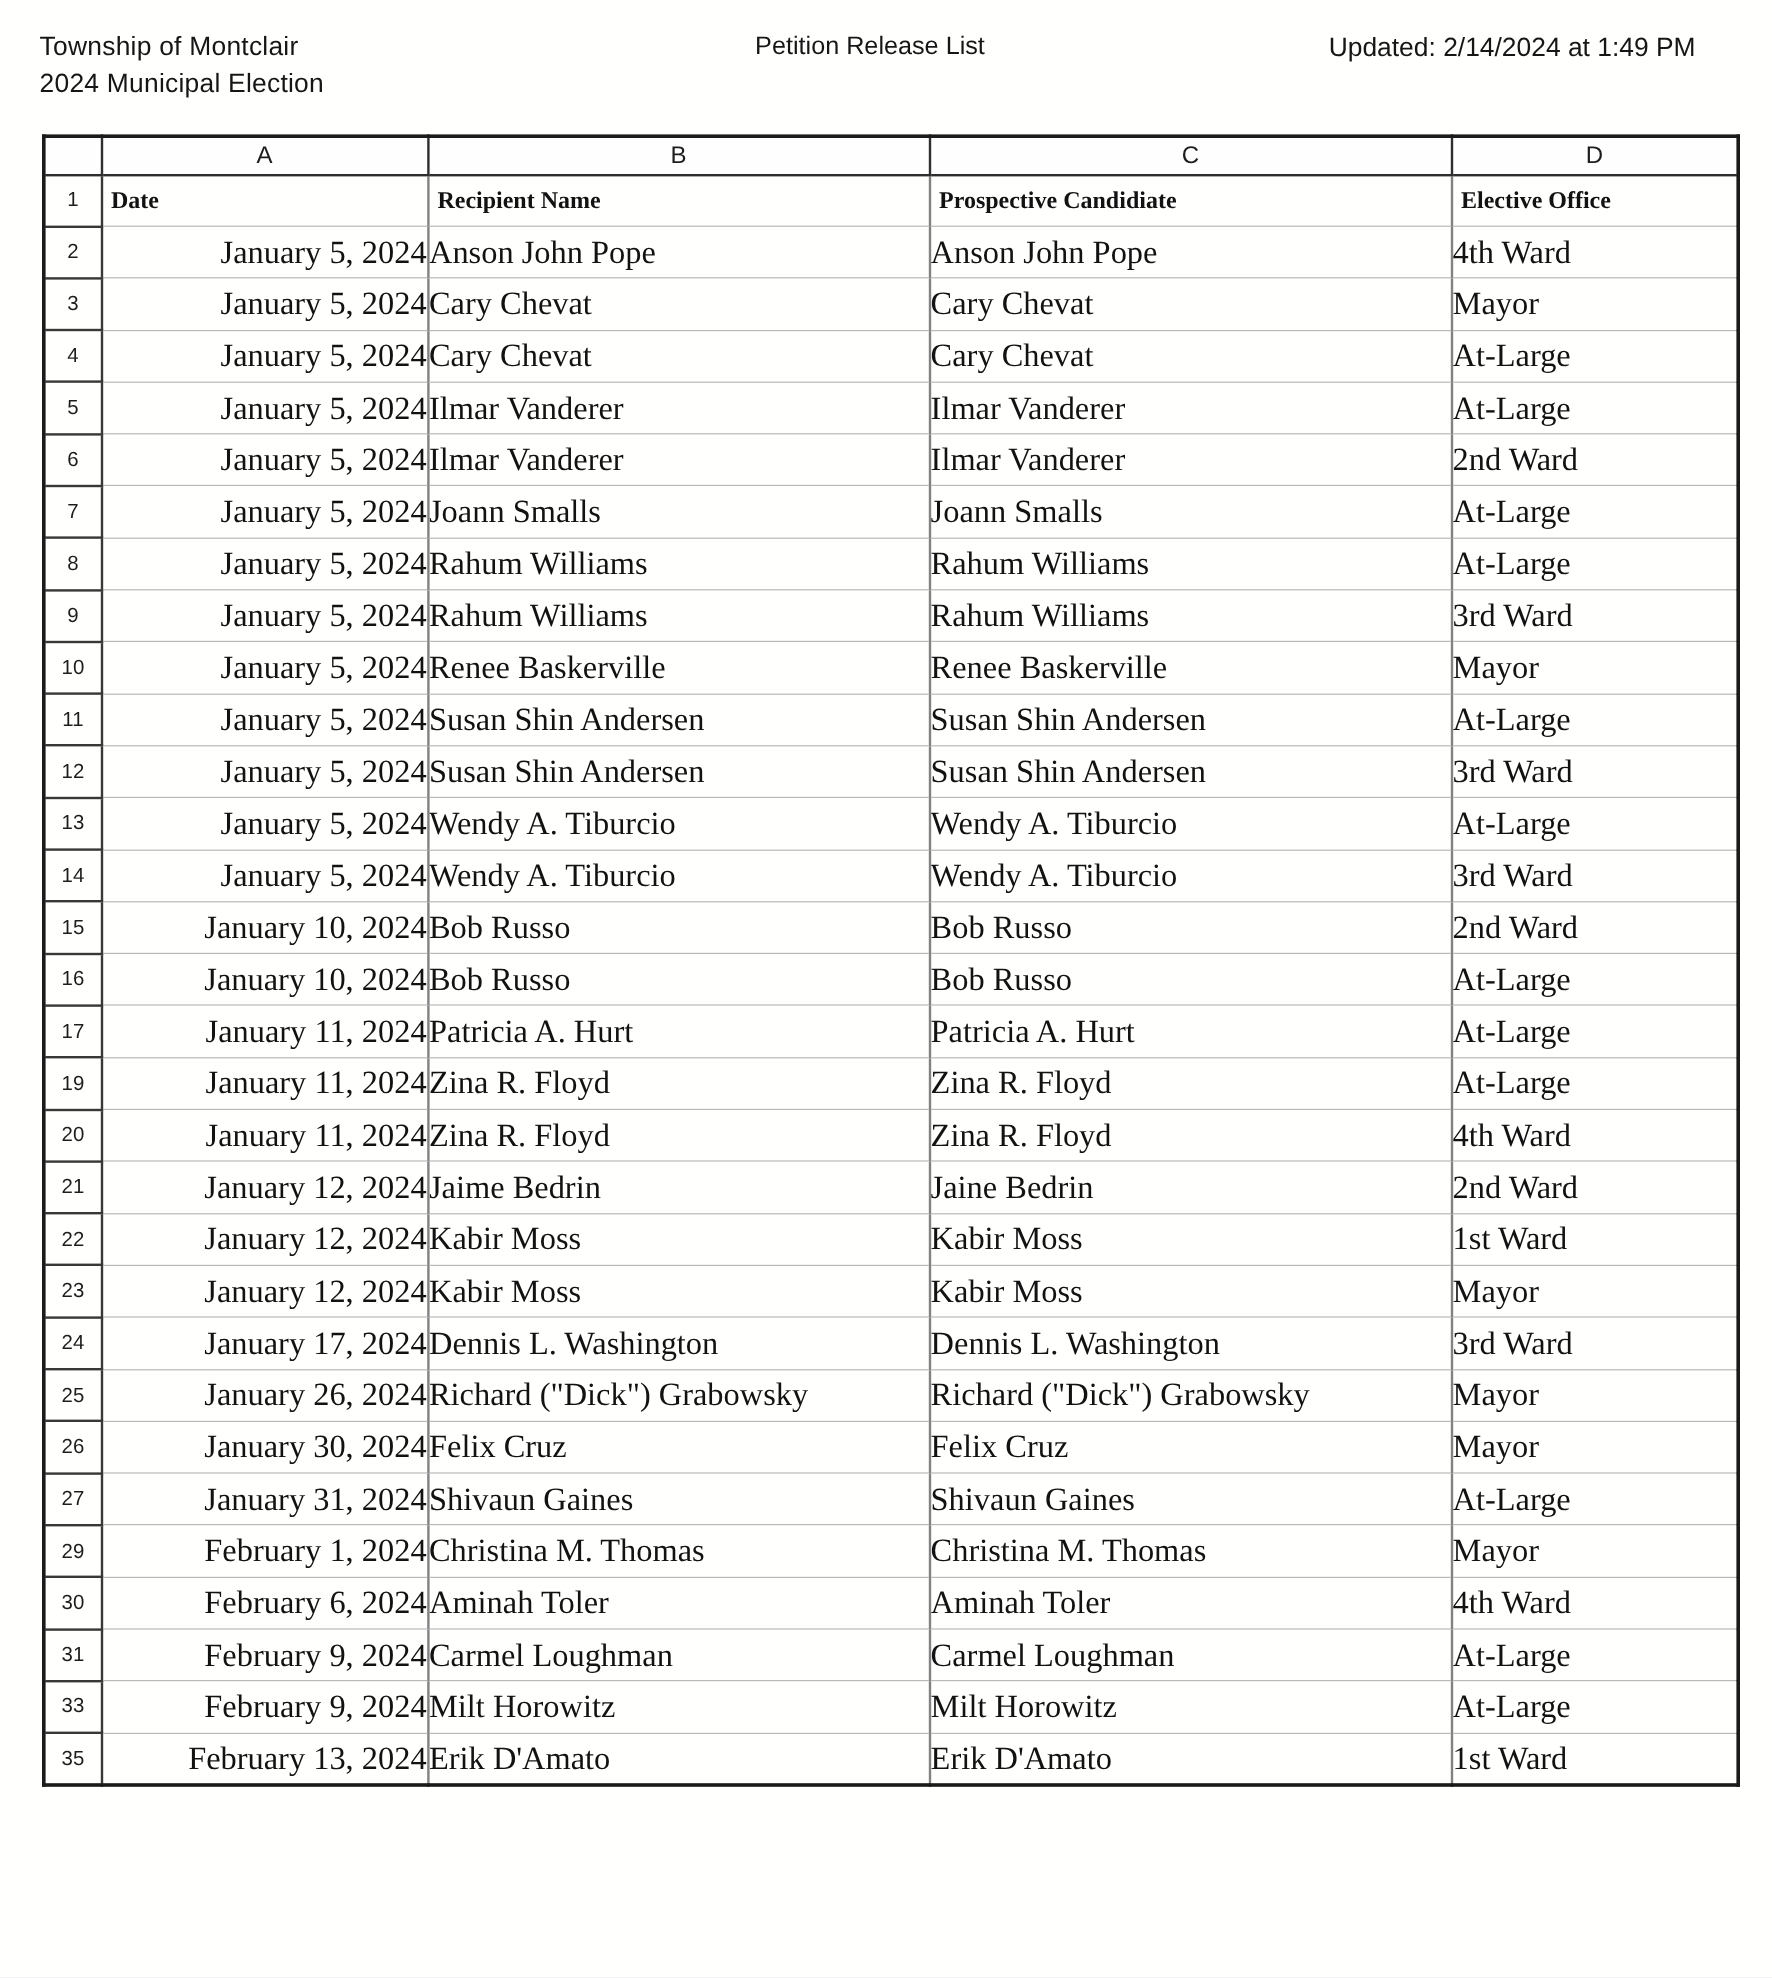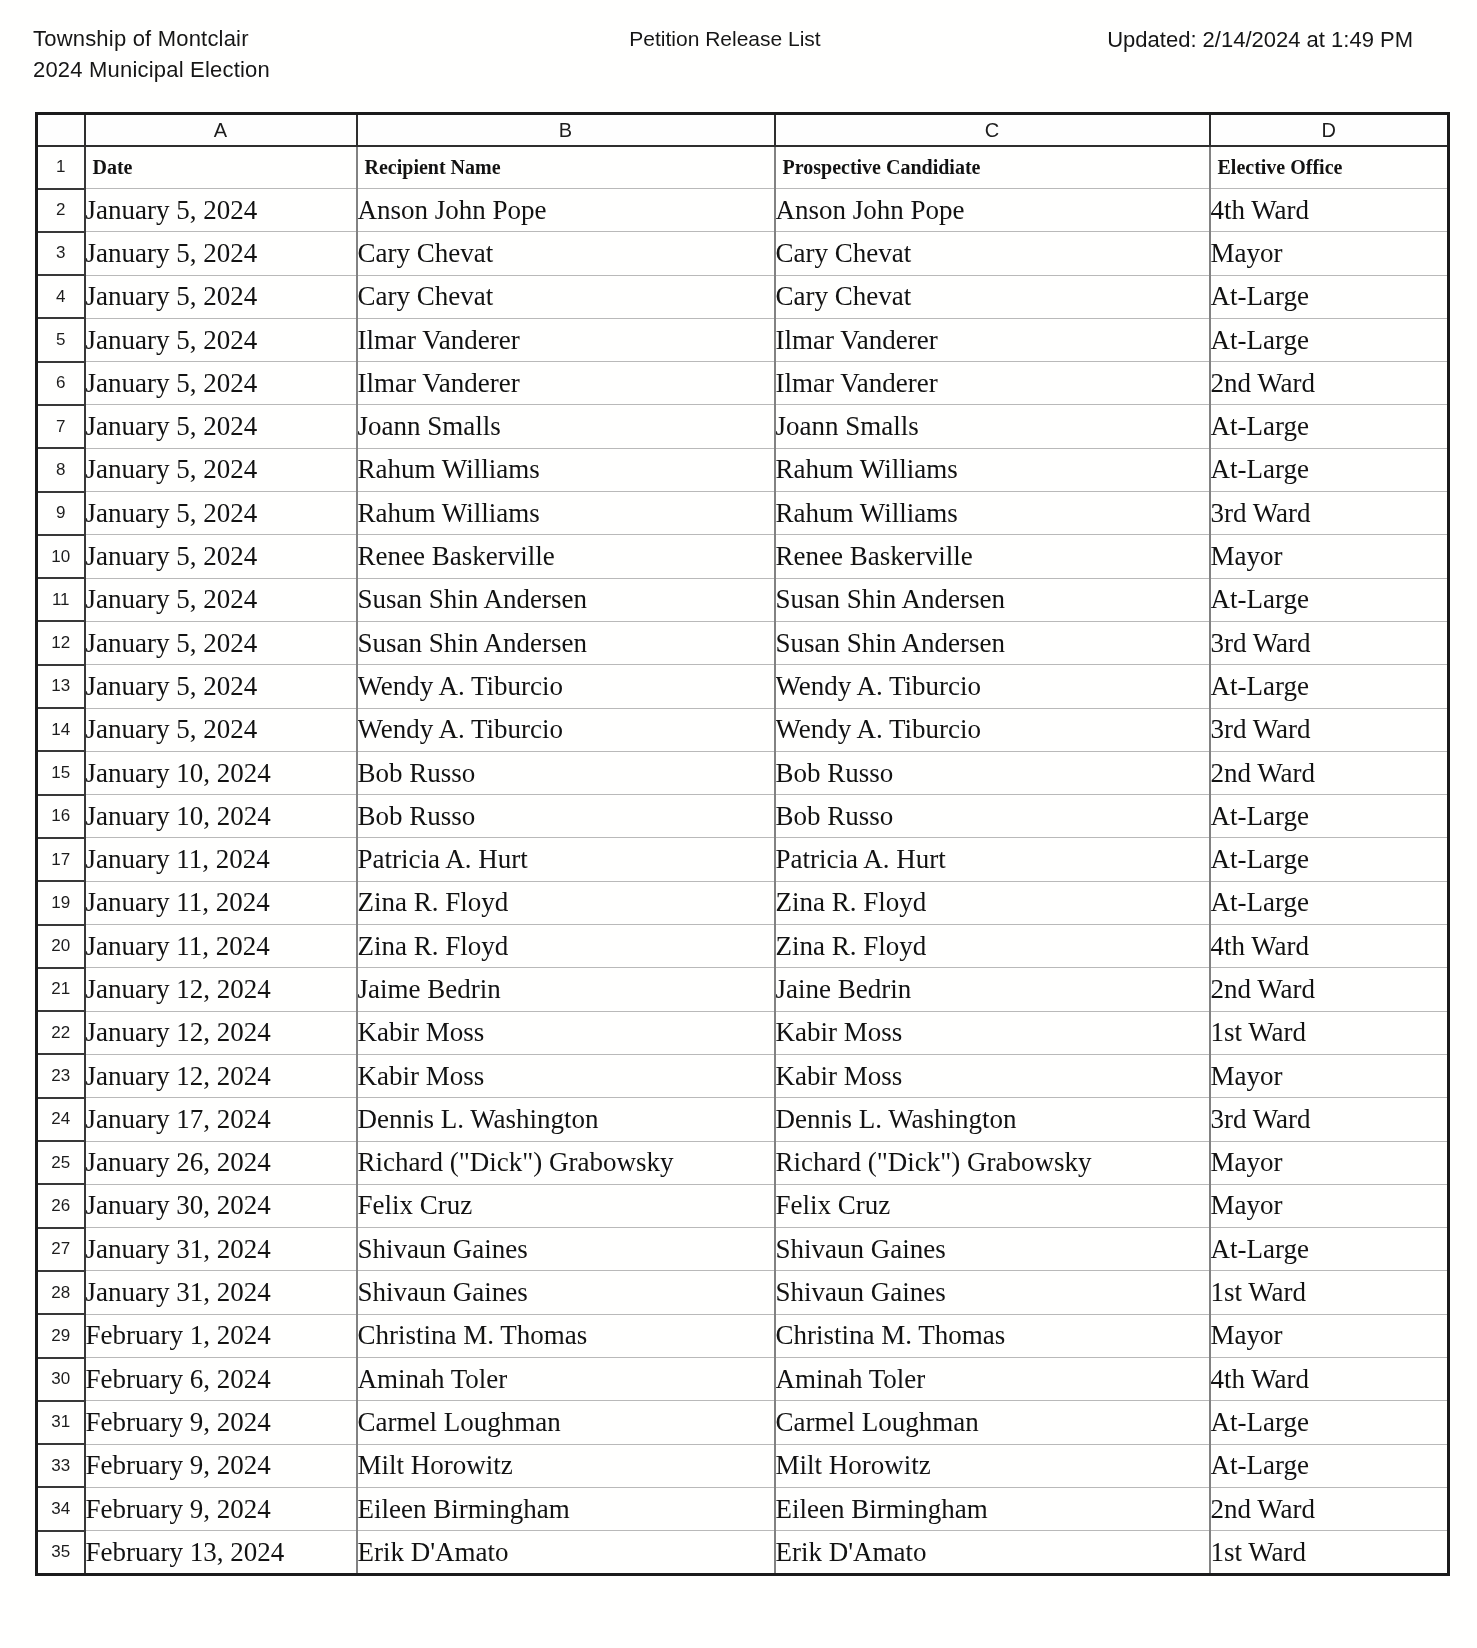--- a/index.html
+++ b/index.html
@@ -67,21 +67,21 @@
   
   tbody tr.r td { height:41.3px; }
   td.data {
     font-family:"Liberation Serif", serif;
     font-size:27px; color:#121212;
     border-left:2px solid #828282;
     border-right:2px solid #828282;
     border-top:1.5px solid #b9b9b9;
     border-bottom:1.5px solid #b9b9b9;
   }
-  td.c-date  { text-align:left; padding-right:10px; }
+  td.c-date  { text-align:right; padding-right:10px; }
   td.c-left  { text-align:left;  padding-left:8px;  }
 </style>
 </head>
 <body>
 
 <div class="page">
 
   <div class="hdr-left">
     <div>Township of Montclair</div>
     <div>2024 Municipal Election</div>
@@ -309,27 +309,20 @@
     </tr>
 
     <tr class="r">
       <td class="gutter">27</td>
       <td class="data c-date">January 31, 2024</td>
       <td class="data c-left">Shivaun Gaines</td>
       <td class="data c-left">Shivaun Gaines</td>
       <td class="data c-left">At-Large</td>
     </tr>
 
-    <tr class="r">
-      <td class="gutter">28</td>
-      <td class="data c-date">January 31, 2024</td>
-      <td class="data c-left">Shivaun Gaines</td>
-      <td class="data c-left">Shivaun Gaines</td>
-      <td class="data c-left">1st Ward</td>
-    </tr>
 
     <tr class="r">
       <td class="gutter">29</td>
       <td class="data c-date">February 1, 2024</td>
       <td class="data c-left">Christina M. Thomas</td>
       <td class="data c-left">Christina M. Thomas</td>
       <td class="data c-left">Mayor</td>
     </tr>
 
     <tr class="r">
@@ -350,27 +343,20 @@
 
 
     <tr class="r">
       <td class="gutter">33</td>
       <td class="data c-date">February 9, 2024</td>
       <td class="data c-left">Milt Horowitz</td>
       <td class="data c-left">Milt Horowitz</td>
       <td class="data c-left">At-Large</td>
     </tr>
 
-    <tr class="r">
-      <td class="gutter">34</td>
-      <td class="data c-date">February 9, 2024</td>
-      <td class="data c-left">Eileen Birmingham</td>
-      <td class="data c-left">Eileen Birmingham</td>
-      <td class="data c-left">2nd Ward</td>
-    </tr>
 
     <tr class="r">
       <td class="gutter">35</td>
       <td class="data c-date">February 13, 2024</td>
       <td class="data c-left">Erik D'Amato</td>
       <td class="data c-left">Erik D'Amato</td>
       <td class="data c-left">1st Ward</td>
     </tr>
 
   </tbody>

